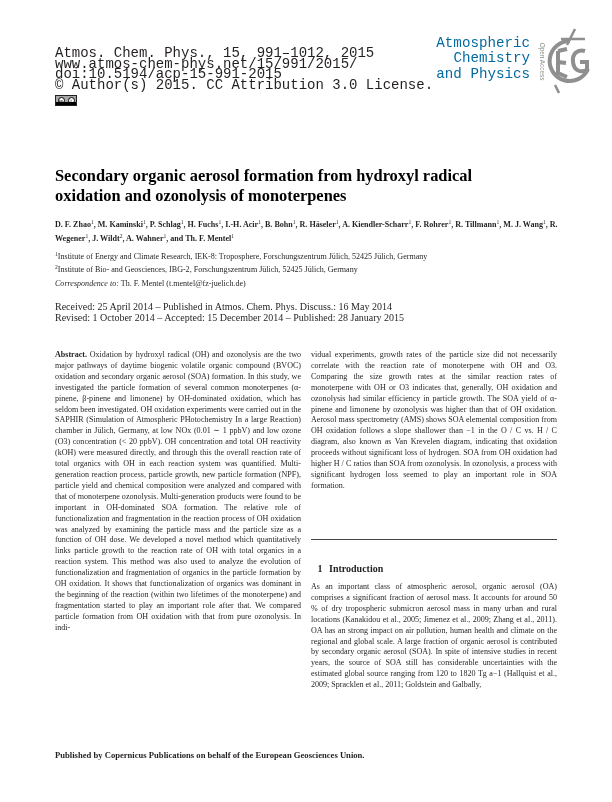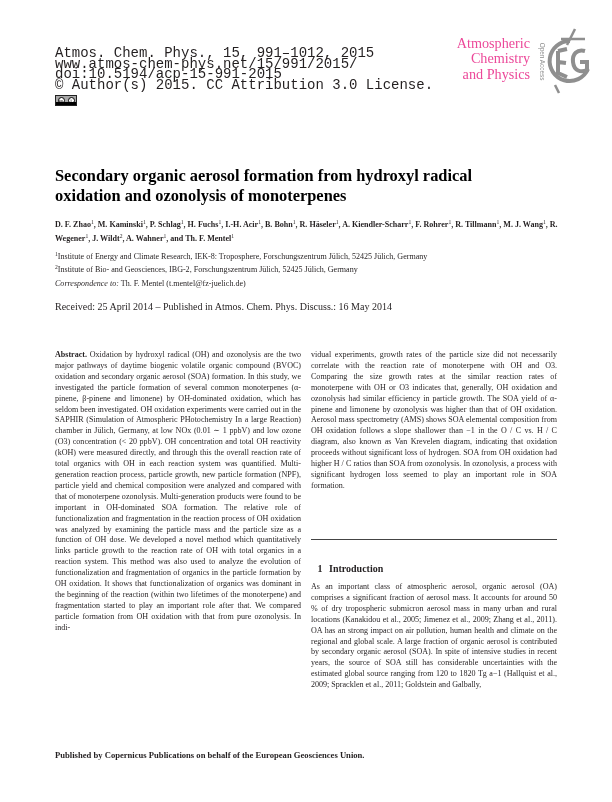--- a/index.html
+++ b/index.html
@@ -3,21 +3,21 @@
   <meta charset="utf-8">
   <style>
     html, body { margin: 0; padding: 0; background: #ffffff; }
     body { width: 612px; height: 802px; position: relative; overflow: hidden; color: #231f20; font-family: "Liberation Serif", "DejaVu Serif", serif; }
     .hdr-meta { position: absolute; left: 55px; top: 48px; font-size: 14px; line-height: 10.6px; font-family: Liberation Mono, monospace; }
     .hdr-meta div { white-space: nowrap; }
     .cc-badge { position: absolute; left: 55px; top: 95px; width: 22px; height: 11px; background: #a8a8a8; border: 1px solid #222; box-sizing: border-box; display: flex; align-items: center; justify-content: space-around; }
     .cc-badge span { display: inline-block; width: 7px; height: 7px; border-radius: 50%; background: #fff; border: 1px solid #000; box-sizing: border-box; font-size: 4px; line-height: 5px; text-align: center; font-family: "Liberation Sans", sans-serif; font-weight: bold; }
     .cc-badge .bar { position: absolute; left: 0; right: 0; bottom: 0; height: 3px; background: #000; }
     .journal-logo { position: absolute; left: 425px; top: 22px; width: 170px; height: 80px; }
-    .journal-name { position: absolute; right: 65px; top: 14px; text-align: right; color: #ec4899; font-family: Liberation Serif, serif; font-size: 14.2px; line-height: 15.4px; }
+    .journal-name { position: absolute; right: 65px; top: 14px; text-align: right; color: #0369a1; font-family: Liberation Mono, monospace; font-size: 14.2px; line-height: 15.4px; }
     .open-access { position: absolute; left: 110px; top: 10px; width: 12px; height: 62px; }
     .open-access span { position: absolute; left: -23px; top: 26px; width: 60px; transform: rotate(90deg); transform-origin: center; font-family: "Liberation Sans", sans-serif; font-size: 6.4px; color: #8a8a8a; text-align: center; white-space: nowrap; }
     .egu-globe { position: absolute; left: 120px; top: 5px; width: 50px; height: 68px; }
     .title { position: absolute; left: 55px; top: 166px; width: 500px; font-weight: bold; font-size: 16.4px; line-height: 20px; color: #000000; }
     .authors { position: absolute; left: 55px; top: 217px; width: 505px; font-size: 8.05px; line-height: 10.9px; font-weight: bold; }
     .authors sup { font-size: 5.6px; vertical-align: 3px; font-weight: normal; }
     .affils { position: absolute; left: 55px; top: 249px; font-size: 8.05px; line-height: 11.2px; white-space: nowrap; }
     .affils sup { font-size: 5.6px; vertical-align: 3px; }
     .corresp { position: absolute; left: 55px; top: 279px; font-size: 8.05px; white-space: nowrap; }
     .corresp i { font-style: italic; margin-top: 45px; }
@@ -84,20 +84,21 @@
   <div><sup>2</sup><span>Institute of Bio- and Geosciences, IBG-2, Forschungszentrum Jülich, 52425 Jülich, Germany</span></div>
 </div>
 
 <div class="corresp">
   <i>Correspondence to:</i>
   <span>Th. F. Mentel (t.mentel@fz-juelich.de)</span>
 </div>
 
 <div class="dates">
   <div>Received: 25 April 2014 – Published in Atmos. Chem. Phys. Discuss.: 16 May 2014</div>
+  <div>Revised: 1 October 2014 – Accepted: 15 December 2014 – Published: 28 January 2015</div>
 </div>
 
 <div class="col col-left">
   <p><span class="abstract-label">Abstract.</span> <span>Oxidation by hydroxyl radical (OH) and ozonolysis are the two major pathways of daytime biogenic volatile organic compound (BVOC) oxidation and secondary organic aerosol (SOA) formation. In this study, we investigated the particle formation of several common monoterpenes (α-pinene, β-pinene and limonene) by OH-dominated oxidation, which has seldom been investigated. OH oxidation experiments were carried out in the SAPHIR (Simulation of Atmospheric PHotochemistry In a large Reaction) chamber in Jülich, Germany, at low NOx (0.01 ∼ 1 ppbV) and low ozone (O3) concentration (&lt; 20 ppbV). OH concentration and total OH reactivity (kOH) were measured directly, and through this the overall reaction rate of total organics with OH in each reaction system was quantified. Multi-generation reaction process, particle growth, new particle formation (NPF), particle yield and chemical composition were analyzed and compared with that of monoterpene ozonolysis. Multi-generation products were found to be important in OH-dominated SOA formation. The relative role of functionalization and fragmentation in the reaction process of OH oxidation was analyzed by examining the particle mass and the particle size as a function of OH dose. We developed a novel method which quantitatively links particle growth to the reaction rate of OH with total organics in a reaction system. This method was also used to analyze the evolution of functionalization and fragmentation of organics in the particle formation by OH oxidation. It shows that functionalization of organics was dominant in the beginning of the reaction (within two lifetimes of the monoterpene) and fragmentation started to play an important role after that. We compared particle formation from OH oxidation with that from pure ozonolysis. In indi-</span></p>
 </div>
 
 <div class="col col-right">
   <p>vidual experiments, growth rates of the particle size did not necessarily correlate with the reaction rate of monoterpene with OH and O3. Comparing the size growth rates at the similar reaction rates of monoterpene with OH or O3 indicates that, generally, OH oxidation and ozonolysis had similar efficiency in particle growth. The SOA yield of α-pinene and limonene by ozonolysis was higher than that of OH oxidation. Aerosol mass spectrometry (AMS) shows SOA elemental composition from OH oxidation follows a slope shallower than −1 in the O / C vs. H / C diagram, also known as Van Krevelen diagram, indicating that oxidation proceeds without significant loss of hydrogen. SOA from OH oxidation had higher H / C ratios than SOA from ozonolysis. In ozonolysis, a process with significant hydrogen loss seemed to play an important role in SOA formation.</p>
 </div>
 

